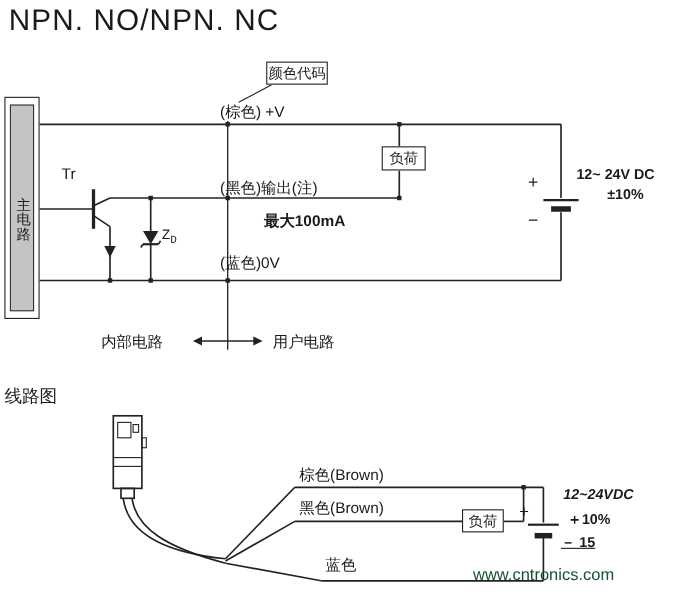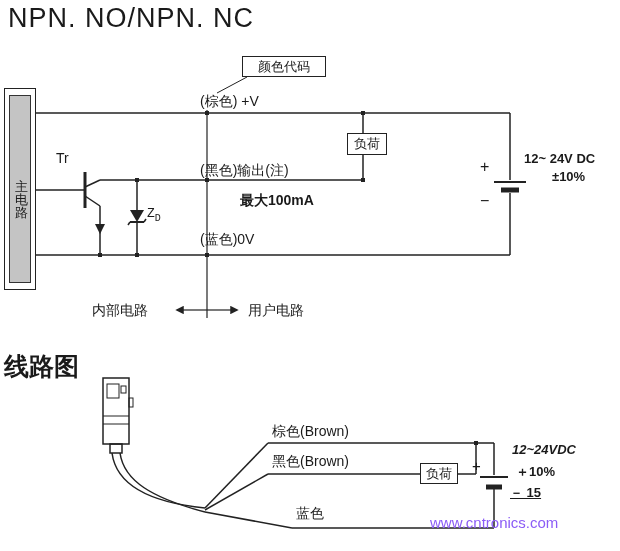--- a/index.html
+++ b/index.html
@@ -7,31 +7,31 @@
   #stage {
     position:relative; width:620px; height:551px; background:#ffffff;
     font-family:"Liberation Sans","DejaVu Sans",sans-serif; color:#1a1a1a; overflow:hidden;
   }
   svg.wires { position:absolute; left:0; top:0; }
   .lbl { position:absolute; white-space:nowrap; line-height:1.15; font-size:14px; }
   .box { position:absolute; border:1.5px solid #222; background:#fff;
          display:flex; align-items:center; justify-content:center; font-size:13px; }
   .thinbox { border-width:1px; }
   .title { font-size:27px; font-weight:normal; letter-spacing:1px; }
-  .sect  { font-size:25px; font-weight:bold; }
+  .sect  { font-size:16px; font-weight:normal; }
   .bold  { font-weight:bold; }
   .small { font-size:13px; }
   .outer-frame { position:absolute; left:4px; top:88px; width:32px; height:202px; border:1.5px solid #222; }
   .gray-bar {
     position:absolute; left:9px; top:95px; width:22px; height:188px;
     background:#c4c4c4; border:1px solid #333;
     writing-mode:vertical-rl; text-orientation:upright;
     text-align:center; letter-spacing:14px; font-size:13px;
   }
-  .watermark { color:#8b5cf6; font-size:15px; }
+  .watermark { color:#14532d; font-size:15px; }
   sub { font-size:10px; }
 </style>
 </head>
 <body>
 
 <div id="stage">
 
   <svg class="wires" width="620" height="551" viewBox="0 0 620 551">
     <defs>
       <marker id="arr" viewBox="0 0 10 10" refX="8" refY="5" markerWidth="7" markerHeight="7" orient="auto">
@@ -136,21 +136,21 @@
     <g fill="#222" stroke="none">
       <rect x="474" y="441" width="4" height="4"></rect>
     </g>
   </svg>
 
   <div class="outer-frame"></div>
   <div class="gray-bar">主电路</div>
 
   <div class="lbl title" style="left:8px; top:3px;">NPN. NO/NPN. NC</div>
 
-  <div class="box thinbox" style="left:242px; top:56px; width:84px; height:21px;">
+  <div class="box thinbox" style="left:242px; top:56px; width:56px; height:21px;">
     <span>颜色代码</span>
   </div>
 
   <div class="lbl" style="left:200px; top:93px;">(棕色) +V</div>
 
   <div class="box" style="left:347px; top:133px; width:40px; height:22px;">
     <span>负荷</span>
   </div>
 
   <div class="lbl" style="left:200px; top:162px;">(黑色)输出(注)</div>

